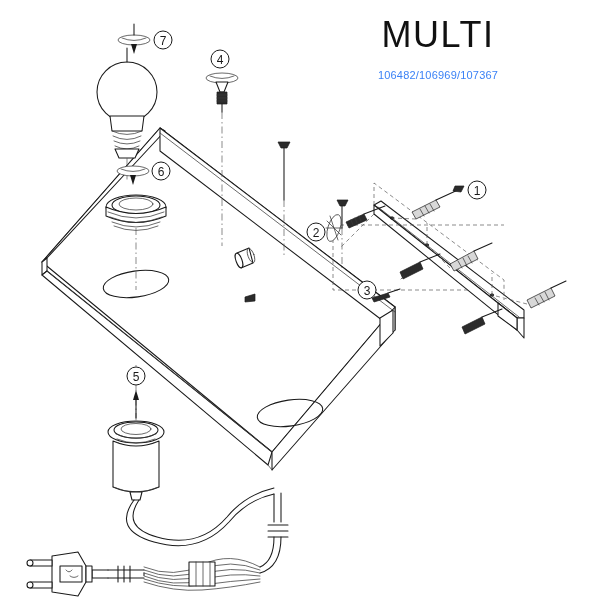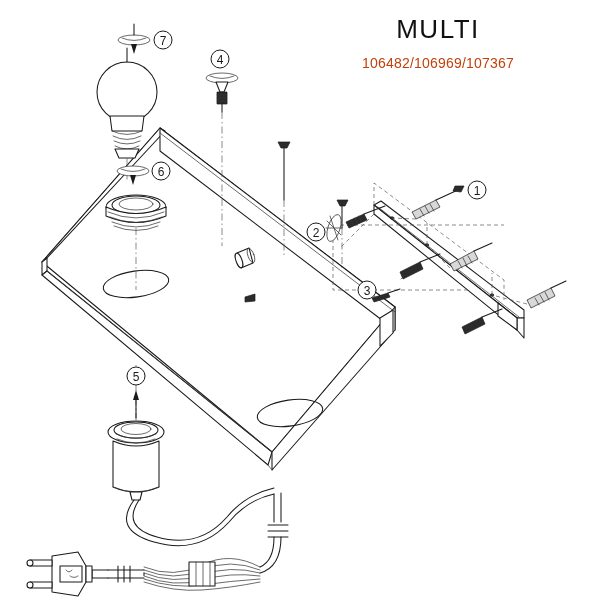--- a/index.html
+++ b/index.html
@@ -23,32 +23,32 @@
   }
   #title-block {
     position: absolute;
     left: 280px;
     top: 4px;
     width: 316px;
     text-align: center;
     pointer-events: none;
   }
   #doc-title {
-    font-size: 26px;
+    font-size: 36px;
     font-weight: 400;
     letter-spacing: 1.5px;
     line-height: 34px;
     color: #111111;
-    margin: 8px;
+    margin: 14px;
   }
   #doc-codes {
-    font-size: 14px;
+    font-size: 11px;
     letter-spacing: 0.2px;
     line-height: 18px;
-    color: #c2410c;
+    color: #3b82f6;
     margin: 2px 0 0 0;
   }
   #drawing {
     position: absolute;
     left: 0;
     top: 0;
     width: 600px;
     height: 600px;
   }
   .callout-num {

